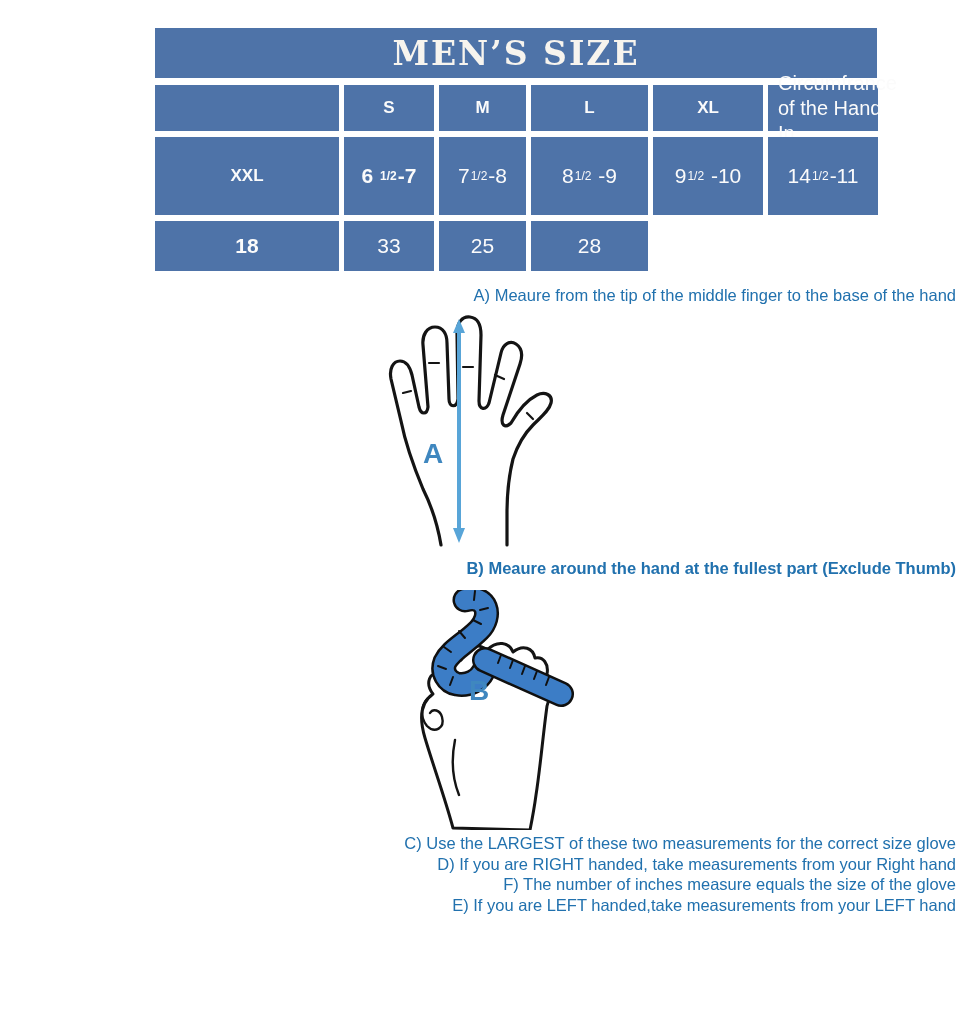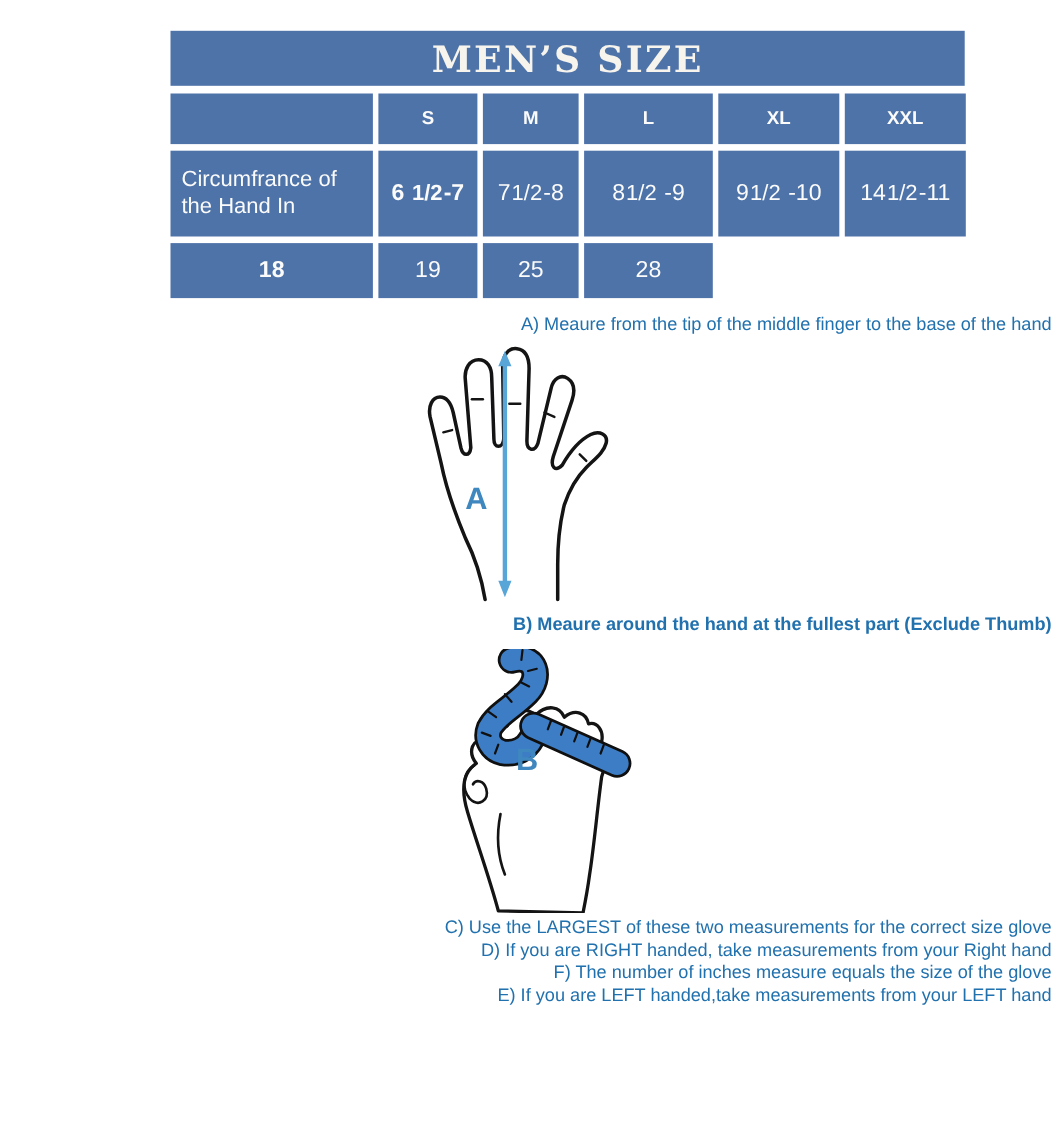--- a/index.html
+++ b/index.html
@@ -43,21 +43,21 @@
   }
   .cell.colhead { font-size: 17px; font-weight: 700; }
   .cell.rowlabel-inches {
     justify-content: flex-start;
     text-align: left;
     padding-left: 10px;
     box-sizing: border-box;
     font-size: 20px;
     line-height: 1.25;
   }
-  .cell .frac { font-size: 20px; padding: 0 1px; }
+  .cell .frac { font-size: 12px; padding: 0 1px; }
   .cell.bold { font-weight: 700; }
   .pre-space { white-space: pre; }
 
   
   .instr {
     position: absolute;
     left: 0; width: 100%;
     text-align: right;
     color: #2171ae;
     font-size: 16.5px;
@@ -86,23 +86,23 @@
     <div class="title-bar">
       <span>MEN’S SIZE</span>
     </div>
     <div class="grid">
 
       <div class="cell colhead"></div>
       <div class="cell colhead">S</div>
       <div class="cell colhead">M</div>
       <div class="cell colhead">L</div>
       <div class="cell colhead">XL</div>
+      <div class="cell rowlabel-inches">Circumfrance of the Hand In</div>
+
       <div class="cell colhead">XXL</div>
-
-      <div class="cell rowlabel-inches">Circumfrance of the Hand In</div>
       <div class="cell bold">
         <span class="pre-space">6 </span>
           <span class="frac">1/2</span>
           <span class="pre-space">-7</span>
       </div>
       <div class="cell">
         <span class="pre-space">7</span>
           <span class="frac">1/2</span>
           <span class="pre-space">-8</span>
       </div>
@@ -116,21 +116,21 @@
           <span class="frac">1/2</span>
           <span class="pre-space"> -10</span>
       </div>
       <div class="cell">
         <span class="pre-space">14</span>
           <span class="frac">1/2</span>
           <span class="pre-space">-11</span>
       </div>
 
       <div class="cell bold">18</div>
-      <div class="cell">19</div>
+      <div class="cell">33</div>
       <div class="cell">25</div>
       <div class="cell">28</div>
     </div>
   </div>
 
   <div class="instr" id="line-a">A) Meaure from the tip of the middle finger to the base of the hand</div>
 
   <svg class="diagram" id="diagram-a" width="200" height="235" viewBox="0 0 200 235">
     <g>
       <path d="M 76 232

